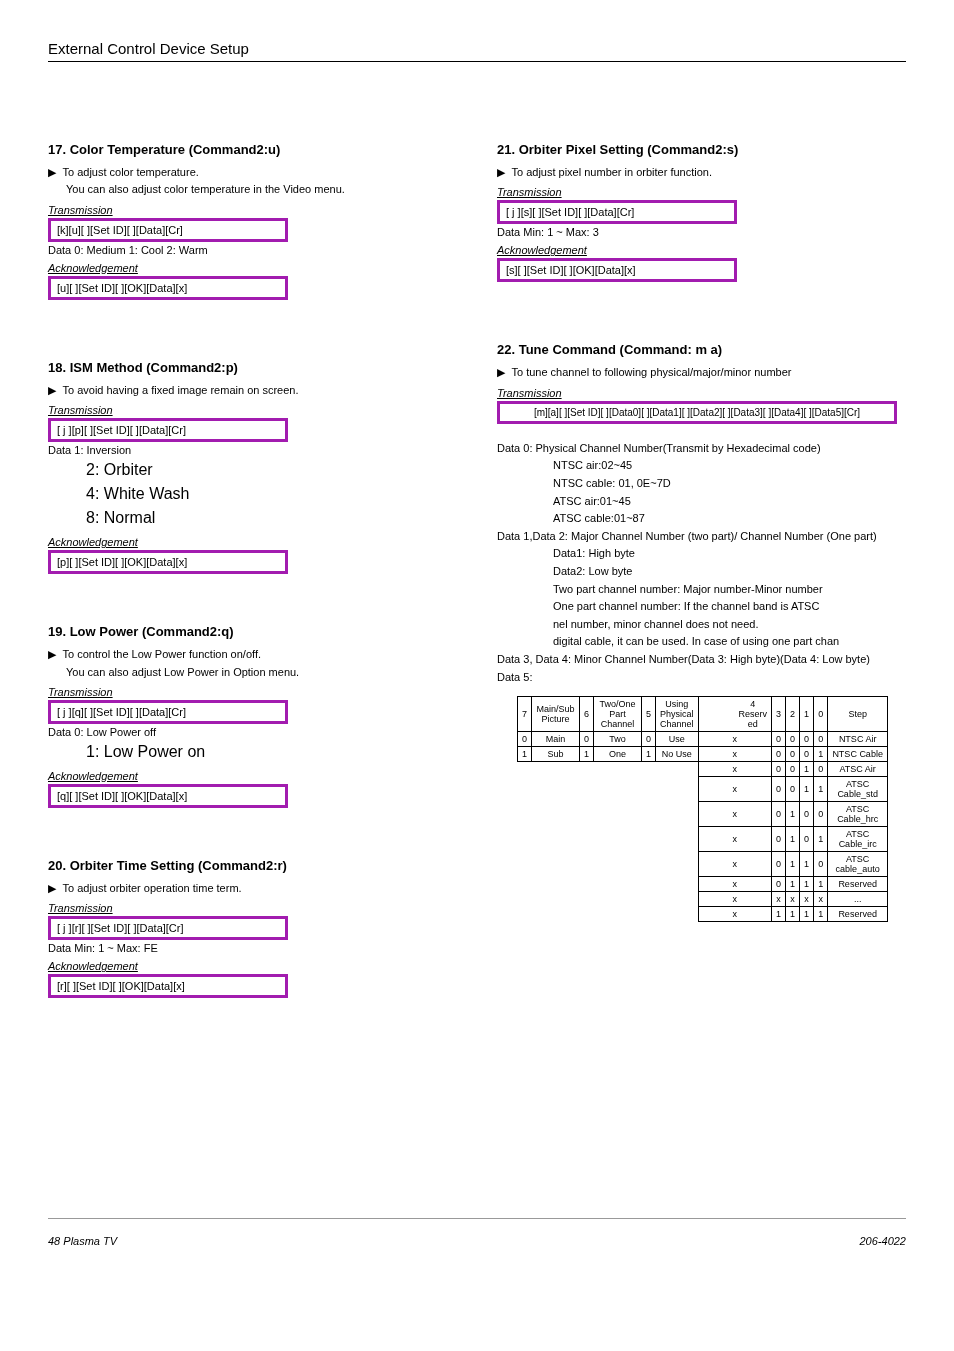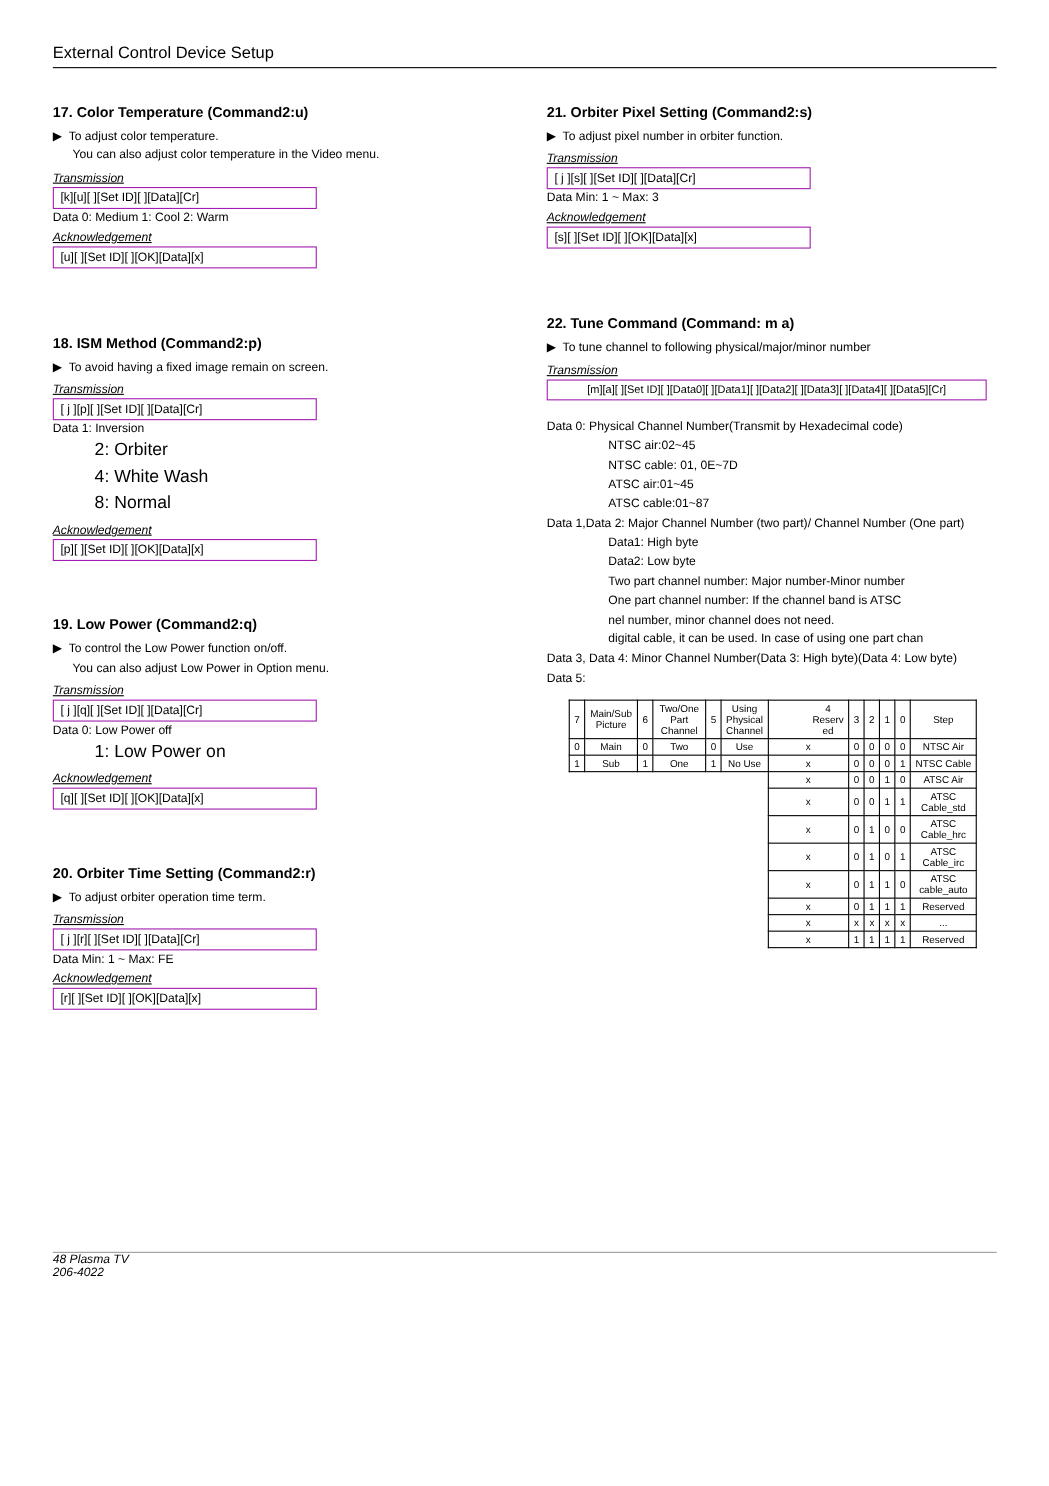--- a/index.html
+++ b/index.html
@@ -1,36 +1,36 @@
 <!DOCTYPE html>
 <html><head>
 <meta charset="utf-8">
 <style>
   * { margin: 0; padding: 0; box-sizing: border-box; }
   body { font-family: Arial, Helvetica, sans-serif; font-size: 11px; color: #000; background: #fff; width: 954px; padding: 40px 48px; }
   .header { font-size: 15px; margin-bottom: 4px; }
   .header-line { border-top: 1px solid #000; margin-bottom: 32px; }
   .columns { display: flex; gap: 40px; }
   .col { flex: 1; }
-  .section { margin-bottom: 40px; }
+  .section { margin-bottom: 40px; margin-top: 48px; }
   .title { font-weight: bold; font-size: 13px; margin-bottom: 8px; }
   .desc-line { display: flex; align-items: flex-start; gap: 6px; font-size: 11px; margin-bottom: 2px; line-height: 1.4; }
   .arrow { font-size: 11px; }
   .sub-line { margin-left: 18px; font-size: 11px; line-height: 1.4; }
   .label-und { text-decoration: underline; font-style: italic; font-size: 11px; margin-top: 6px; margin-bottom: 2px; }
-  .code-box { border: 1px solid #a21caf; padding: 3px 6px; font-size: 11px; width: 240px; margin-bottom: 2px; }
+  .code-box { border: 3px solid #a21caf; padding: 3px 6px; font-size: 11px; width: 240px; margin-bottom: 2px; }
   .code-box.wide { width: 400px; text-align: center; }
   .data-line { font-size: 11px; margin-top: 2px; margin-bottom: 2px; }
   .data-indent { margin-left: 38px; font-size: 16px; line-height: 1.5; }
   .tune-data { font-size: 11px; line-height: 1.6; }
   .tune-indent { margin-left: 56px; }
   table.step-table { border-collapse: collapse; font-size: 9px; margin-top: 10px; margin-left: 20px; }
   table.step-table td, table.step-table th { border: 1px solid #000; text-align: center; padding: 2px 4px; vertical-align: middle; }
   table.step-table td.step-col { width: 60px; }
-  .footer { display: flex; justify-content: space-between; font-style: italic; font-size: 11px; margin-top: 180px; border-top: 1px solid #999; padding-top: 0; flex-direction: column; }
+  .footer { display: flex; justify-content: space-between; font-style: italic; font-size: 11px; margin-top: 180px; border-top: 1px solid #999; padding-top: 16px; }
 </style>
 </head>
 <body>
 
 <div class="header">External Control Device Setup</div>
 <div class="header-line"></div>
 
 <div class="columns">
   <div class="col">
 

